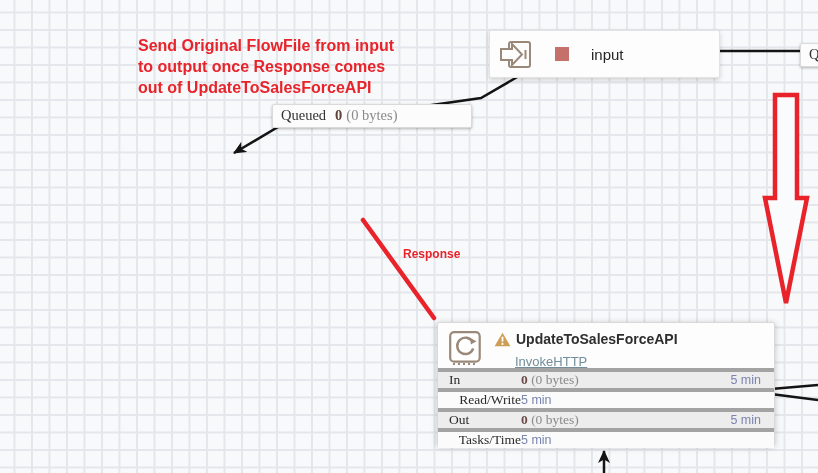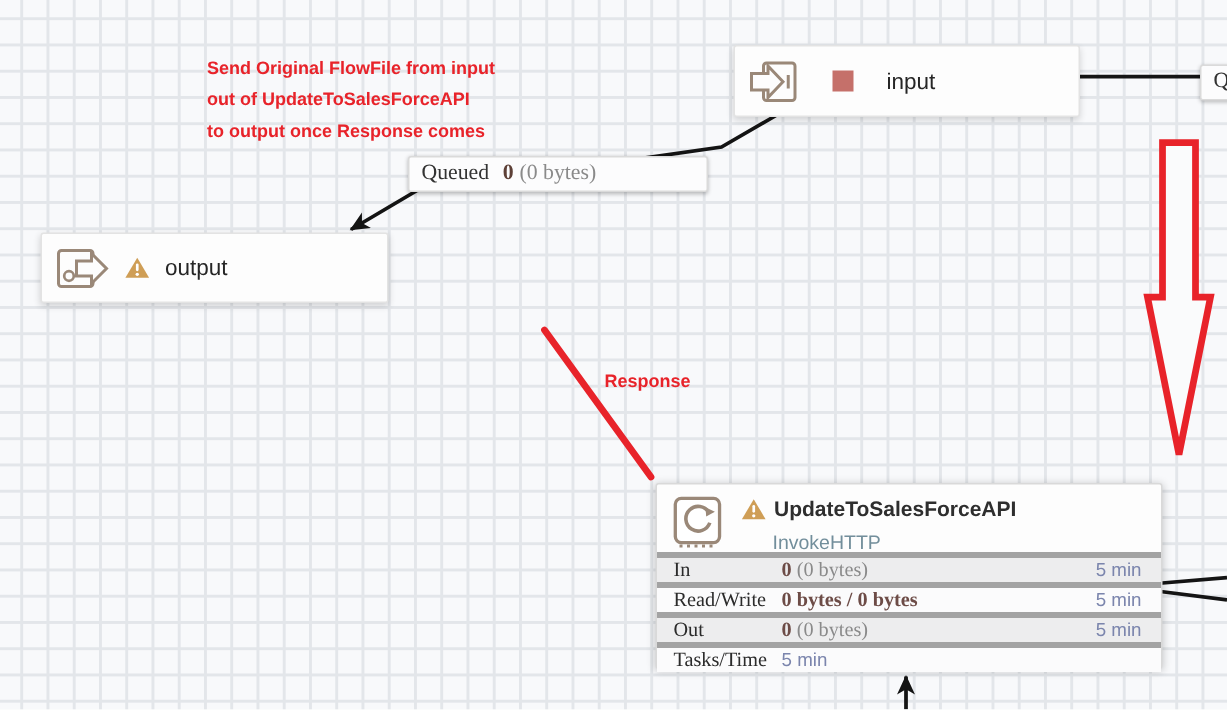--- a/index.html
+++ b/index.html
@@ -10,21 +10,21 @@
                      linear-gradient(90deg,#e3e6ea 2px, transparent 2px);
     background-size:17.5px 17.5px;background-position:-4px -6px;
     font-family:"Liberation Sans",sans-serif;
   }
   #wires{position:absolute;left:0;top:0;}
 
   
   .note{
     position:absolute;left:138px;top:35px;
     font-family:"Liberation Sans",sans-serif;font-weight:bold;
-    font-size:12px;line-height:21px;color:#e8232a;white-space:nowrap;
+    font-size:16px;line-height:21px;color:#e8232a;white-space:nowrap;
   }
   .response{
     position:absolute;left:403px;top:247px;
     font-weight:bold;font-size:12px;color:#e8232a;white-space:nowrap;text-align:right;
   }
 
   
   .port{
     position:absolute;background:#fdfdfd;border:1px solid #e3e3e3;
     border-radius:2px;box-shadow:0 2px 5px rgba(0,0,0,.16);
@@ -57,26 +57,26 @@
     position:absolute;left:437px;top:322px;width:336px;height:122px;
     background:#fdfdfd;border:1px solid #d9d9d9;border-radius:2px;
     box-shadow:0 1px 6px rgba(0,0,0,.22);
     display:flex;flex-direction:column;
   }
   .proc-header{height:45px;flex:none;display:flex;align-items:flex-start;}
   .stamp{margin:7px 0 0 10px;flex:none;display:flex;}
   .titles{margin-left:12px;margin-top:8px;}
   .title-row{display:flex;align-items:center;}
   .proc-name{margin-left:5px;font-size:14px;font-weight:bold;color:#2e2e2e;}
-  .proc-type{margin-left:21px;font-size:13px;color:#728e9b;margin-top:7px;}
+  .proc-type{margin-left:21px;font-size:13px;color:#728e9b;margin-top:7px;text-decoration:underline;}
   .stats{flex:1;display:flex;flex-direction:column;
          font-family:"Liberation Serif",serif;font-size:13.5px;}
   .stat-row{flex:1;display:flex;align-items:center;border-top:4px solid #a3a3a3;}
   .stat-row.odd{background:#ededee;}
-  .stat-row.even{background:#fbfbfc;}
+  .stat-row.even{background:#fbfbfc;text-align:right;}
   .stat-label{width:72px;padding-left:11px;color:#2b2b2b;flex:none;}
   .stat-value{flex:1;}
   .stat-bold{color:#6d4c47;font-weight:bold;}
   .stat-rest{color:#8a8a8a;}
   .stat-window{font-family:"Liberation Sans",sans-serif;font-size:12.5px;
                color:#7b85ad;padding-right:13px;}
 </style>
 </head>
 <body>
 
@@ -98,55 +98,38 @@
 
     <line x1="604" y1="473" x2="604" y2="451" stroke="#141414" stroke-width="2.5" marker-end="url(#ah)"></line>
 
     <line x1="363" y1="220" x2="434" y2="318" stroke="#e8232a" stroke-width="4.5" stroke-linecap="round"></line>
 
     <path d="M775,95 H797 V198 H807 L786,303 L765,198 H775 Z" fill="#fafbfc" stroke="#e8232a" stroke-width="4.5" stroke-linejoin="miter"></path>
   </svg>
 
   <div class="note">
     <div>Send Original FlowFile from input</div>
+    <div>to output once Response comes</div>
     <div>out of UpdateToSalesForceAPI</div>
-    <div>to output once Response comes</div>
   </div>
 
   <div class="response">Response</div>
 
   <div class="port port-input">
     <span class="picon">
       <svg width="35" height="35" viewBox="0 0 35 35">
         <rect x="10" y="5" width="21" height="25" rx="2" fill="none" stroke="#9a8878" stroke-width="2"></rect>
         <polygon points="2,12 13,12 13,7 23,17.5 13,28 13,23 2,23" fill="#fdfdfd" stroke="#9a8878" stroke-width="2"></polygon>
         <line x1="26.5" y1="13" x2="26.5" y2="22" stroke="#9a8878" stroke-width="2"></line>
       </svg>
     </span>
     <span class="run-square"></span>
     <span class="port-name">input</span>
   </div>
 
-  <div class="port port-output">
-    <span class="picon">
-      <svg width="37" height="32" viewBox="0 0 37 32">
-        <rect x="2" y="4" width="23" height="24" rx="2" fill="none" stroke="#9a8878" stroke-width="2"></rect>
-        <circle cx="9" cy="21" r="3.2" fill="none" stroke="#9a8878" stroke-width="1.8"></circle>
-        <polygon points="14,11 24,11 24,6 34,16 24,26 24,21 14,21" fill="#fdfdfd" stroke="#9a8878" stroke-width="2"></polygon>
-      </svg>
-    </span>
-    <span class="warn">
-      <svg width="17" height="15" viewBox="0 0 17 15">
-        <polygon points="8.5,0.8 16.4,14.2 0.6,14.2" fill="#cf9e56"></polygon>
-        <rect x="7.6" y="4.6" width="1.8" height="5.2" rx="0.9" fill="#fff"></rect>
-        <circle cx="8.5" cy="11.9" r="1.1" fill="#fff"></circle>
-      </svg>
-    </span>
-    <span class="port-name">output</span>
-  </div>
 
   <div class="qlabel qlabel-mid">
     <span class="q-prefix">Queued</span><span class="q-count">0</span><span class="q-size">(0 bytes)</span>
     <span class="tick" style="left:8px"></span>
     <span class="tick" style="left:91px"></span>
     <span class="tick" style="left:113px"></span>
     <span class="tick" style="left:186px"></span>
   </div>
 
   <div class="qlabel qlabel-right">
@@ -179,21 +162,20 @@
       </div>
     </div>
     <div class="stats">
       <div class="stat-row odd">
         <span class="stat-label">In</span>
         <span class="stat-value"><span class="stat-bold">0</span><span class="stat-rest"> (0 bytes)</span></span>
         <span class="stat-window">5 min</span>
       </div>
       <div class="stat-row even">
         <span class="stat-label">Read/Write</span>
-        <span class="stat-value"><span class="stat-bold">0 bytes / 0 bytes</span><span class="stat-rest"></span></span>
         <span class="stat-window">5 min</span>
       </div>
       <div class="stat-row odd">
         <span class="stat-label">Out</span>
         <span class="stat-value"><span class="stat-bold">0</span><span class="stat-rest"> (0 bytes)</span></span>
         <span class="stat-window">5 min</span>
       </div>
       <div class="stat-row even">
         <span class="stat-label">Tasks/Time</span>
         <span class="stat-window">5 min</span>

